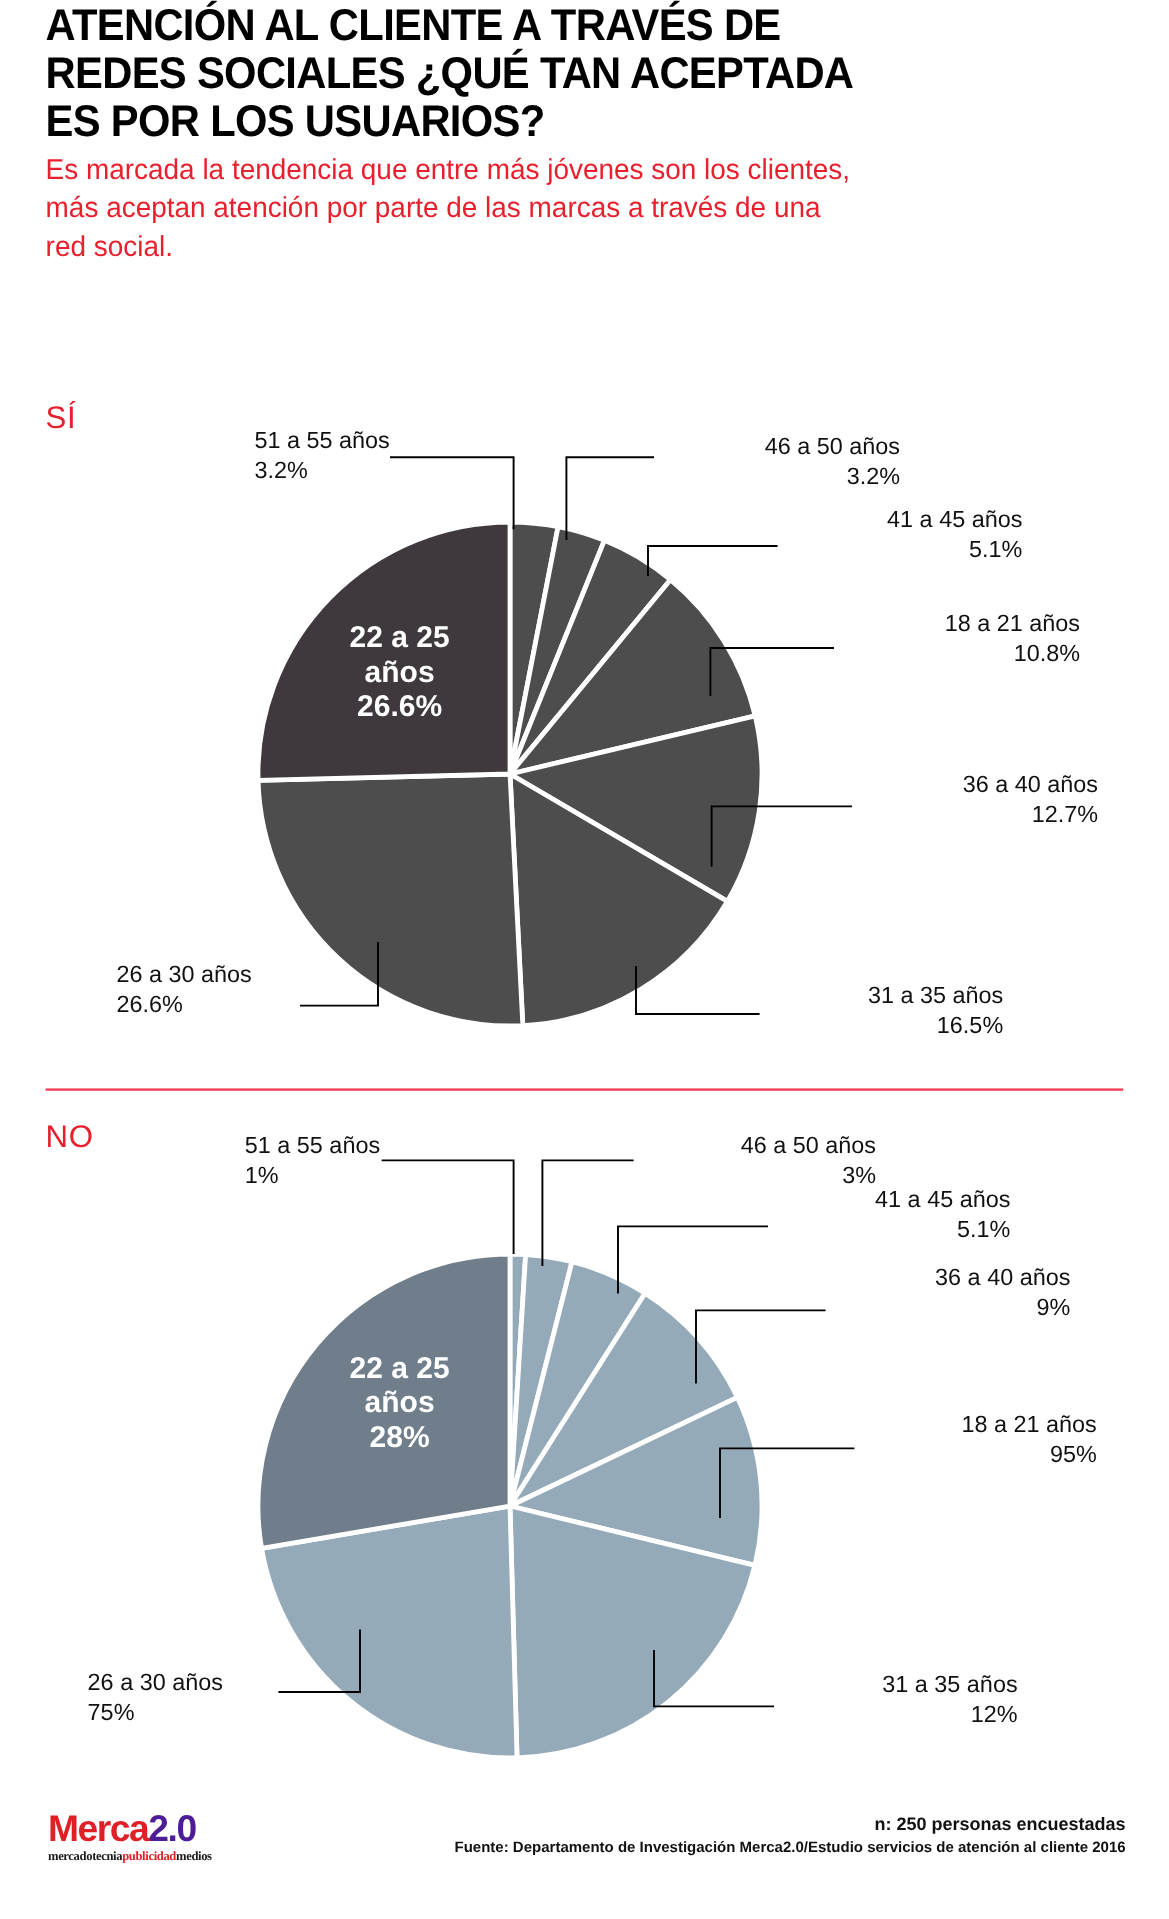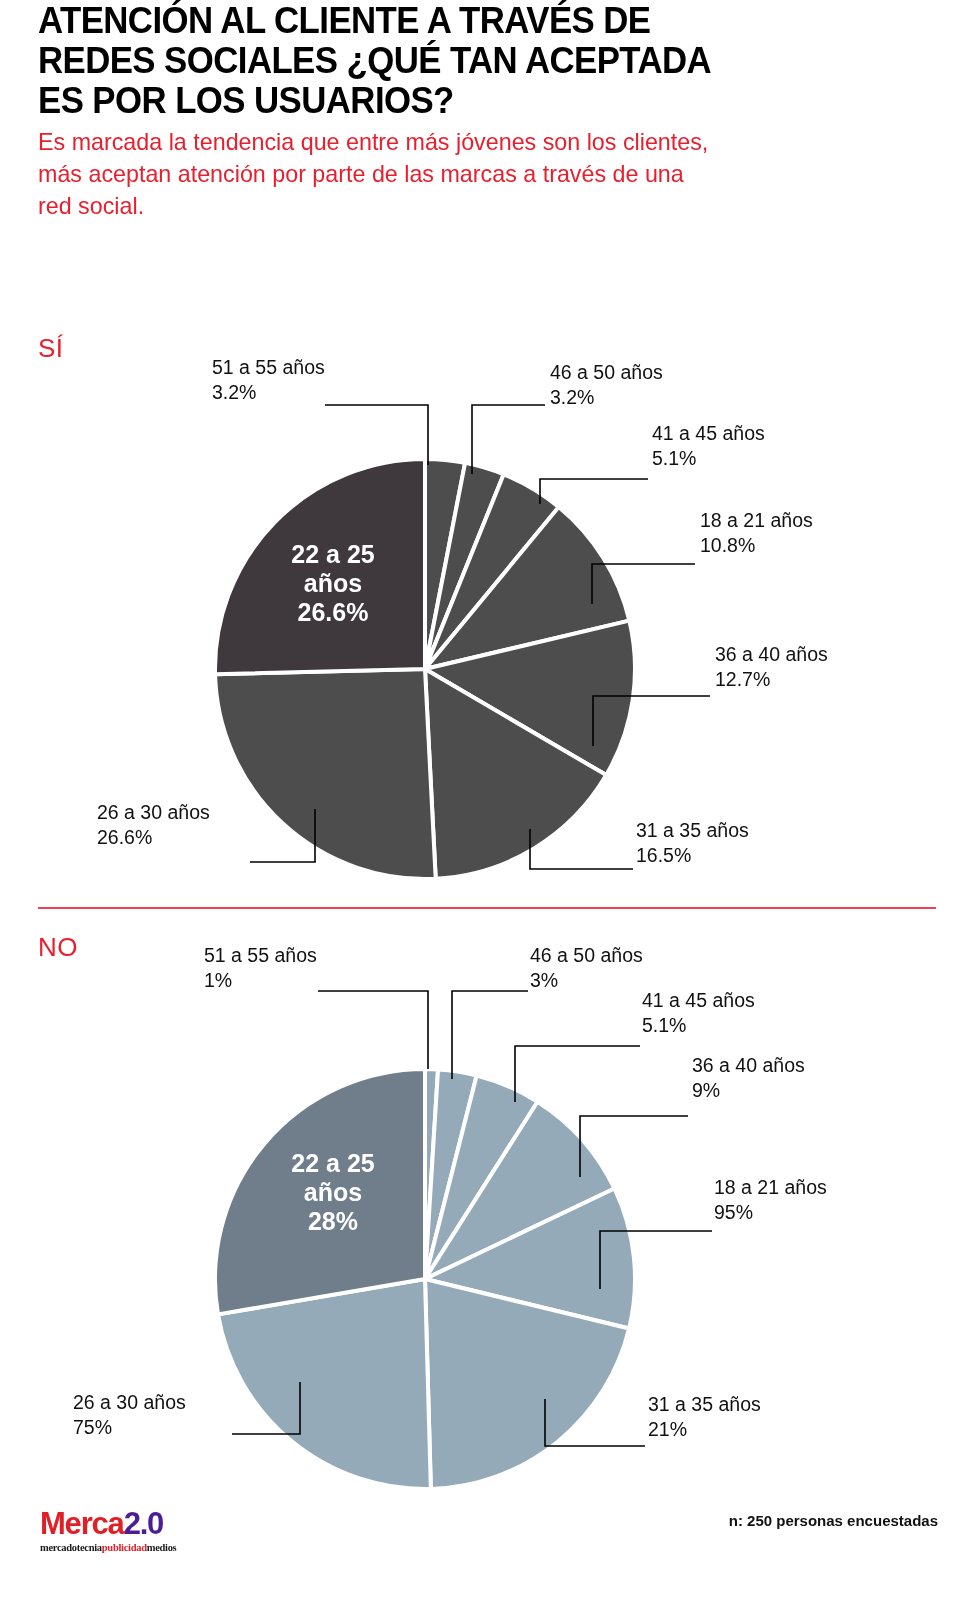--- a/index.html
+++ b/index.html
@@ -43,33 +43,33 @@
   
   .answer-label {
     position: absolute;
     font-family: "Liberation Sans", sans-serif;
     font-size: 26px;
     color: #e8202e;
     letter-spacing: 0.5px;
   }
 
   
-  .chart-wrap { position: absolute; left: 0; width: 974px; margin-top: 24px; }
+  .chart-wrap { position: absolute; left: 0; width: 974px; }
   .chart-svg { display: block; }
 
   
   .callout {
     position: absolute;
     font-family: "Liberation Sans", sans-serif;
     font-size: 19.5px;
     line-height: 25px;
     color: #111111;
     white-space: pre;
   }
-  .callout.right { text-align: left; }
+  .callout.right { text-align: right; }
   .callout.left  { text-align: left; }
 
   
   .divider {
     position: absolute;
     left: 38px;
     width: 898px;
     height: 1.5px;
     background: #ef4056;
   }
@@ -194,29 +194,30 @@
       </g>
   </svg>
 </div>
 
 <div id="callouts-no">
     <div class="callout left" style="left: 204px; top: 943px; width: 155px;"><div>51 a 55 años</div><div>1%</div></div>
     <div class="callout right" style="left: 530px; top: 943px; width: 200px;"><div>46 a 50 años</div><div>3%</div></div>
     <div class="callout right" style="left: 642px; top: 988px; width: 200px;"><div>41 a 45 años</div><div>5.1%</div></div>
     <div class="callout right" style="left: 692px; top: 1053px; width: 200px;"><div>36 a 40 años</div><div>9%</div></div>
     <div class="callout right" style="left: 714px; top: 1175px; width: 200px;"><div>18 a 21 años</div><div>95%</div></div>
-    <div class="callout right" style="left: 648px; top: 1392px; width: 200px;"><div>31 a 35 años</div><div>21%</div></div>
+    <div class="callout right" style="left: 648px; top: 1392px; width: 200px;"><div>31 a 35 años</div><div>12%</div></div>
     <div class="callout left" style="left: 73px; top: 1390px; width: 155px;"><div>26 a 30 años</div><div>75%</div></div>
   </div>
 
 <div class="footer">
   <div class="logo">
     <div class="logo-main">
       <span class="logo-merca">Merca</span><span class="logo-num">2.0</span>
     </div>
     <div class="logo-sub">
       <span class="b">mercadotecnia</span><span class="r">publicidad</span><span class="b">medios</span>
     </div>
   </div>
   <div class="source-block">
     <div class="source-n">n: 250 personas encuestadas</div>
+    <div class="source-line">Fuente: Departamento de Investigación Merca2.0/Estudio servicios de atención al cliente 2016</div>
   </div>
 </div>
 
 </body></html>

